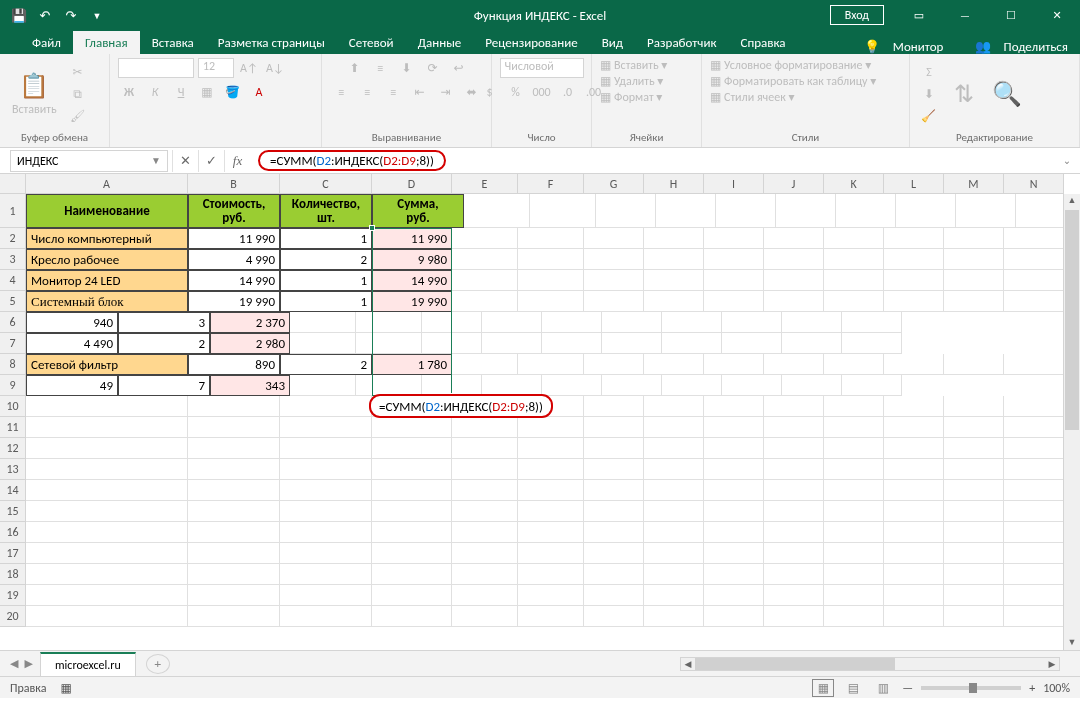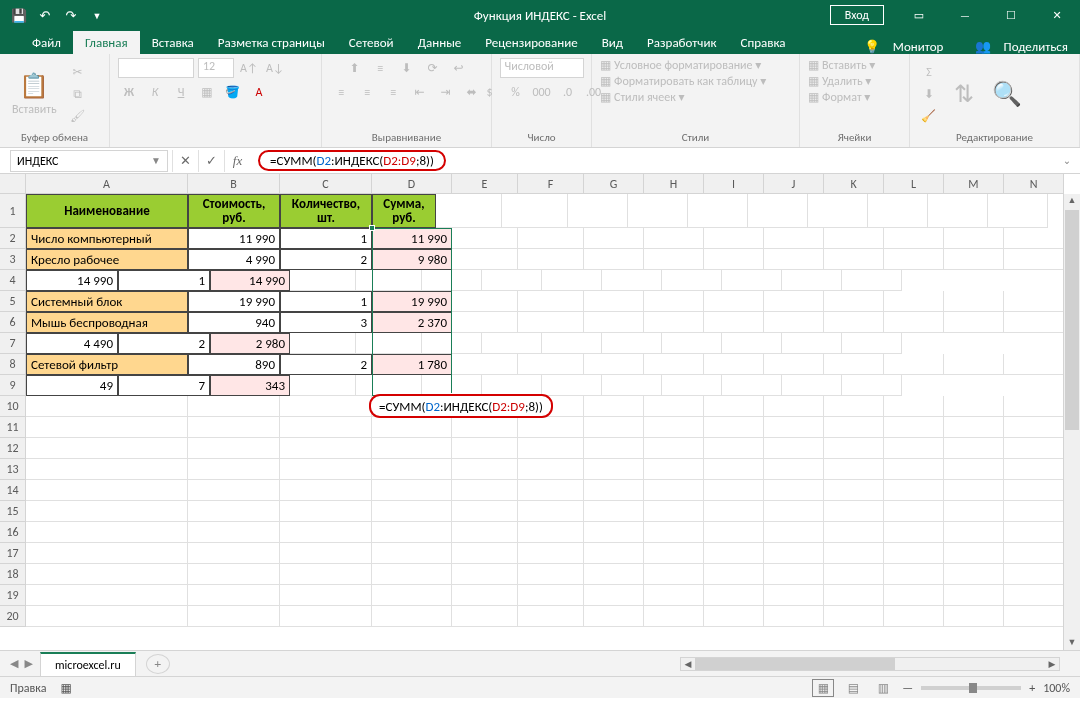--- a/index.html
+++ b/index.html
@@ -181,35 +181,35 @@
       <div class="fontbox">
         <span class="sm-btn">$</span>
         <span class="sm-btn">%</span>
         <span class="sm-btn">000</span>
         <span class="sm-btn">.0</span>
         <span class="sm-btn">.00</span>
       </div>
     </div>
     <div class="rgroup-label">Число</div>
   </div>
+  <div class="rgroup" style="width:110px">
+    <div class="rgroup-content" style="flex-direction:column;align-items:flex-start;gap:2px;font-size:12px">
+      <div>▦ <span>Вставить</span> ▾</div>
+      <div>▦ <span>Удалить</span> ▾</div>
+      <div>▦ <span>Формат</span> ▾</div>
+    </div>
+    <div class="rgroup-label">Ячейки</div>
+  </div>
   <div class="rgroup" style="width:208px">
     <div class="rgroup-content" style="flex-direction:column;align-items:flex-start;gap:2px;font-size:12px">
       <div>▦ <span>Условное форматирование</span> ▾</div>
       <div>▦ <span>Форматировать как таблицу</span> ▾</div>
       <div>▦ <span>Стили ячеек</span> ▾</div>
     </div>
     <div class="rgroup-label">Стили</div>
-  </div>
-  <div class="rgroup" style="width:110px">
-    <div class="rgroup-content" style="flex-direction:column;align-items:flex-start;gap:2px;font-size:12px">
-      <div>▦ <span>Вставить</span> ▾</div>
-      <div>▦ <span>Удалить</span> ▾</div>
-      <div>▦ <span>Формат</span> ▾</div>
-    </div>
-    <div class="rgroup-label">Ячейки</div>
   </div>
   <div class="rgroup" style="flex:1">
     <div class="rgroup-content" style="gap:10px">
       <div class="small-col">
         <span class="sm-btn">Σ</span>
         <span class="sm-btn">⬇</span>
         <span class="sm-btn">🧹</span>
       </div>
       <div class="big-btn">
           <span class="ico">⇅</span>
@@ -277,21 +277,21 @@
         <div class="rh">17</div>
         <div class="rh">18</div>
         <div class="rh">19</div>
         <div class="rh">20</div>
       </div>
     <div class="cells" id="cells">
         <div class="row head">
           <div class="cell hdr-c" style="width: 162px;">Наименование</div>
           <div class="cell hdr-c" style="width: 92px;">Стоимость,<br>руб.</div>
           <div class="cell hdr-c" style="width: 92px;">Количество,<br>шт.</div>
-          <div class="cell hdr-c" style="width: 64px;">Сумма,<br>руб.</div>
+          <div class="cell hdr-c" style="width: 92px;">Сумма,<br>руб.</div>
           <div class="cell " style="width: 66px;"></div>
           <div class="cell " style="width: 66px;"></div>
           <div class="cell " style="width: 60px;"></div>
           <div class="cell " style="width: 60px;"></div>
           <div class="cell " style="width: 60px;"></div>
           <div class="cell " style="width: 60px;"></div>
           <div class="cell " style="width: 60px;"></div>
           <div class="cell " style="width: 60px;"></div>
           <div class="cell " style="width: 60px;"></div>
           <div class="cell " style="width: 60px;"></div>
@@ -322,52 +322,52 @@
           <div class="cell " style="width: 60px;"></div>
           <div class="cell " style="width: 60px;"></div>
           <div class="cell " style="width: 60px;"></div>
           <div class="cell " style="width: 60px;"></div>
           <div class="cell " style="width: 60px;"></div>
           <div class="cell " style="width: 60px;"></div>
           <div class="cell " style="width: 60px;"></div>
           <div class="cell " style="width: 60px;"></div>
         </div>
         <div class="row ">
+          <div class="cell name-c" style="width: 162px;">Монитор 24 LED</div>
           <div class="cell num-c" style="width: 92px;">14 990</div>
           <div class="cell num-c" style="width: 92px;">1</div>
           <div class="cell sum-c" style="width: 80px;">14 990</div>
           <div class="cell " style="width: 66px;"></div>
           <div class="cell " style="width: 66px;"></div>
           <div class="cell " style="width: 60px;"></div>
           <div class="cell " style="width: 60px;"></div>
           <div class="cell " style="width: 60px;"></div>
           <div class="cell " style="width: 60px;"></div>
           <div class="cell " style="width: 60px;"></div>
           <div class="cell " style="width: 60px;"></div>
           <div class="cell " style="width: 60px;"></div>
           <div class="cell " style="width: 60px;"></div>
         </div>
         <div class="row ">
-          <div class="cell name-c" style="width: 162px;">Системный блок</div>
+          <div class="cell name-c" style="width: 162px; font-family: Liberation Serif, serif;">Системный блок</div>
           <div class="cell num-c" style="width: 92px;">19 990</div>
           <div class="cell num-c" style="width: 92px;">1</div>
           <div class="cell sum-c" style="width: 80px;">19 990</div>
           <div class="cell " style="width: 66px;"></div>
           <div class="cell " style="width: 66px;"></div>
           <div class="cell " style="width: 60px;"></div>
           <div class="cell " style="width: 60px;"></div>
           <div class="cell " style="width: 60px;"></div>
           <div class="cell " style="width: 60px;"></div>
           <div class="cell " style="width: 60px;"></div>
           <div class="cell " style="width: 60px;"></div>
           <div class="cell " style="width: 60px;"></div>
           <div class="cell " style="width: 60px;"></div>
         </div>
         <div class="row ">
-          <div class="cell name-c" style="width: 162px;">Мышь беспроводная</div>
           <div class="cell num-c" style="width: 92px;">940</div>
           <div class="cell num-c" style="width: 92px;">3</div>
           <div class="cell sum-c" style="width: 80px;">2 370</div>
           <div class="cell " style="width: 66px;"></div>
           <div class="cell " style="width: 66px;"></div>
           <div class="cell " style="width: 60px;"></div>
           <div class="cell " style="width: 60px;"></div>
           <div class="cell " style="width: 60px;"></div>
           <div class="cell " style="width: 60px;"></div>
           <div class="cell " style="width: 60px;"></div>

